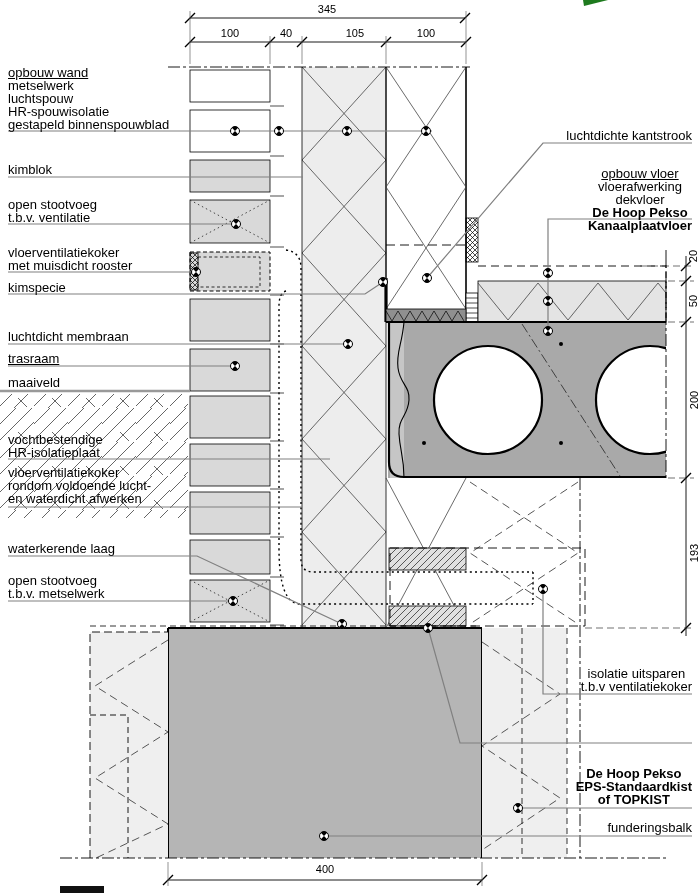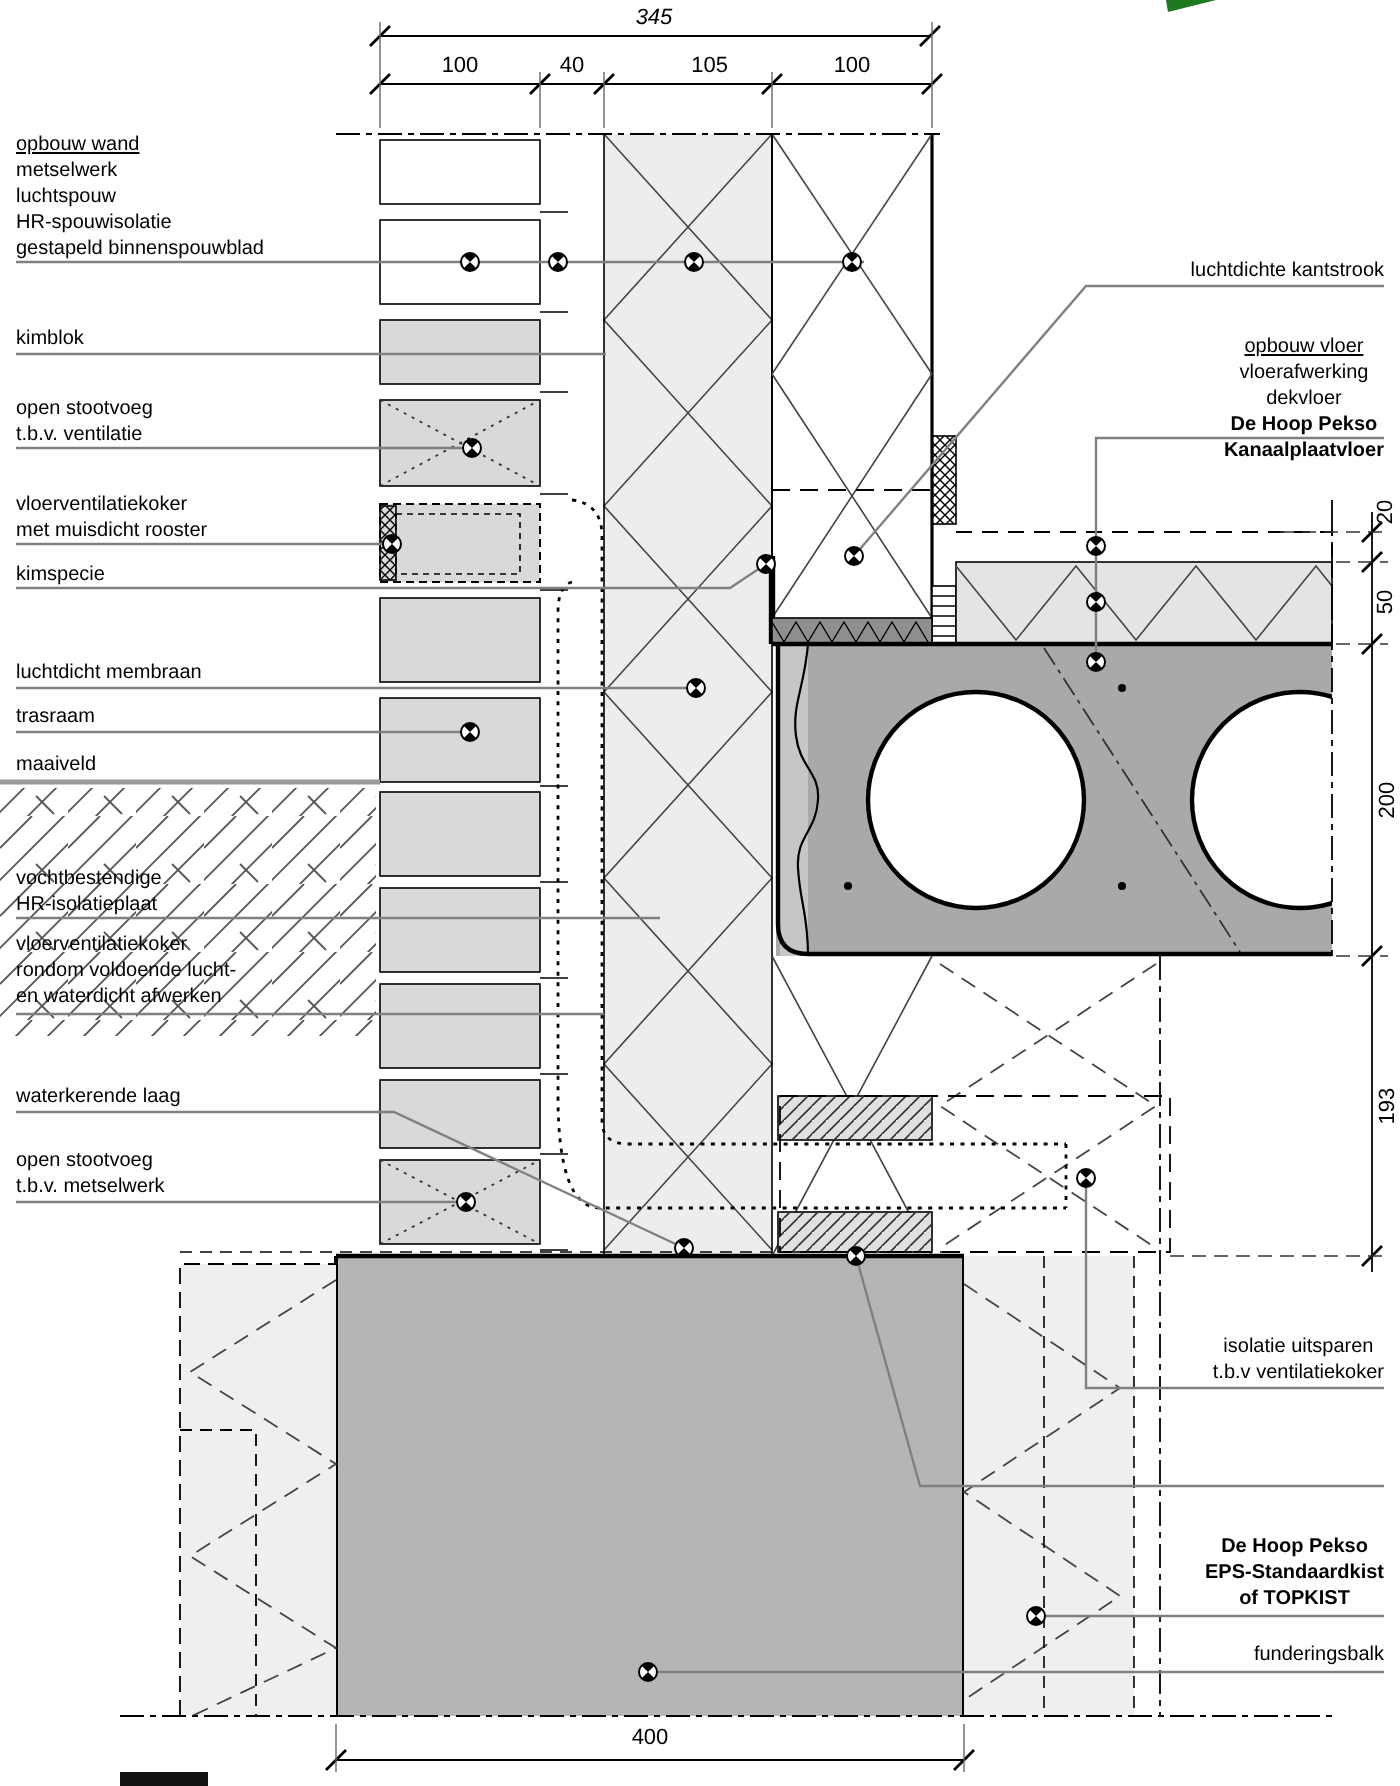--- a/index.html
+++ b/index.html
@@ -1,19 +1,19 @@
 <!DOCTYPE html>
 <html><head>
 <meta charset="utf-8">
 <style>
   html,body{margin:0;padding:0;background:#fff;}
   .stage{position:relative;width:700px;height:893px;background:#fff;overflow:hidden;
          font-family:"Liberation Sans","DejaVu Sans",sans-serif;color:#000;}
   .stage svg{position:absolute;left:0;top:0;}
-  .lbl{position:absolute;font-size:10px;line-height:13px;white-space:nowrap;z-index:5;}
+  .lbl{position:absolute;font-size:13px;line-height:13px;white-space:nowrap;z-index:5;}
   .lbl.right{text-align:center;}
   .lbl .ln{display:block;}
   .lbl .u{text-decoration:underline;}
   .lbl .b{font-weight:bold;}
   .dim{position:absolute;font-size:11px;line-height:12px;text-align:center;z-index:5;}
   .vdim{transform:rotate(-90deg);}
 </style>
 </head>
 <body>
 
@@ -260,21 +260,21 @@
 <div class="lbl" style="left:8px;top:246px;">
   <span class="ln">vloerventilatiekoker</span>
   <span class="ln">met muisdicht rooster</span>
 </div>
 <div class="lbl" style="left:8px;top:281px;">
   <span class="ln">kimspecie</span>
 </div>
 <div class="lbl" style="left:8px;top:330px;">
   <span class="ln">luchtdicht membraan</span>
 </div>
-<div class="lbl" style="left:8px;top:352px;">
+<div class="lbl" style="left:8px;top:352px;text-decoration:underline;">
   <span class="ln">trasraam</span>
 </div>
 <div class="lbl" style="left:8px;top:376px;">
   <span class="ln">maaiveld</span>
 </div>
 <div class="lbl" style="left:8px;top:433px;">
   <span class="ln">vochtbestendige</span>
   <span class="ln">HR-isolatieplaat</span>
 </div>
 <div class="lbl" style="left:8px;top:466px;">
@@ -306,21 +306,21 @@
 </div>
 <div class="lbl right" style="right:8px;top:767px;">
   <span class="ln b">De Hoop Pekso</span>
   <span class="ln b">EPS-Standaardkist</span>
   <span class="ln b">of TOPKIST</span>
 </div>
 <div class="lbl right" style="right:8px;top:821px;">
   <span class="ln">funderingsbalk</span>
 </div>
 
-<span class="dim" style="left:307px;top:3px;width:40px;font-style:italic;">345</span>
+<span class="dim" style="left:307px;top:3px;width:40px;">345</span>
 <span class="dim" style="left:210px;top:27px;width:40px;">100</span>
 <span class="dim" style="left:270px;top:27px;width:32px;">40</span>
 <span class="dim" style="left:324px;top:27px;width:40px;text-align:right;">105</span>
 <span class="dim" style="left:406px;top:27px;width:40px;">100</span>
 <span class="dim vdim" style="left:678px;top:250px;width:30px;">20</span>
 <span class="dim vdim" style="left:678px;top:295px;width:30px;">50</span>
 <span class="dim vdim" style="left:679px;top:394px;width:30px;">200</span>
 <span class="dim vdim" style="left:679px;top:547px;width:30px;">193</span>
 <span class="dim" style="left:305px;top:863px;width:40px;">400</span>
 

